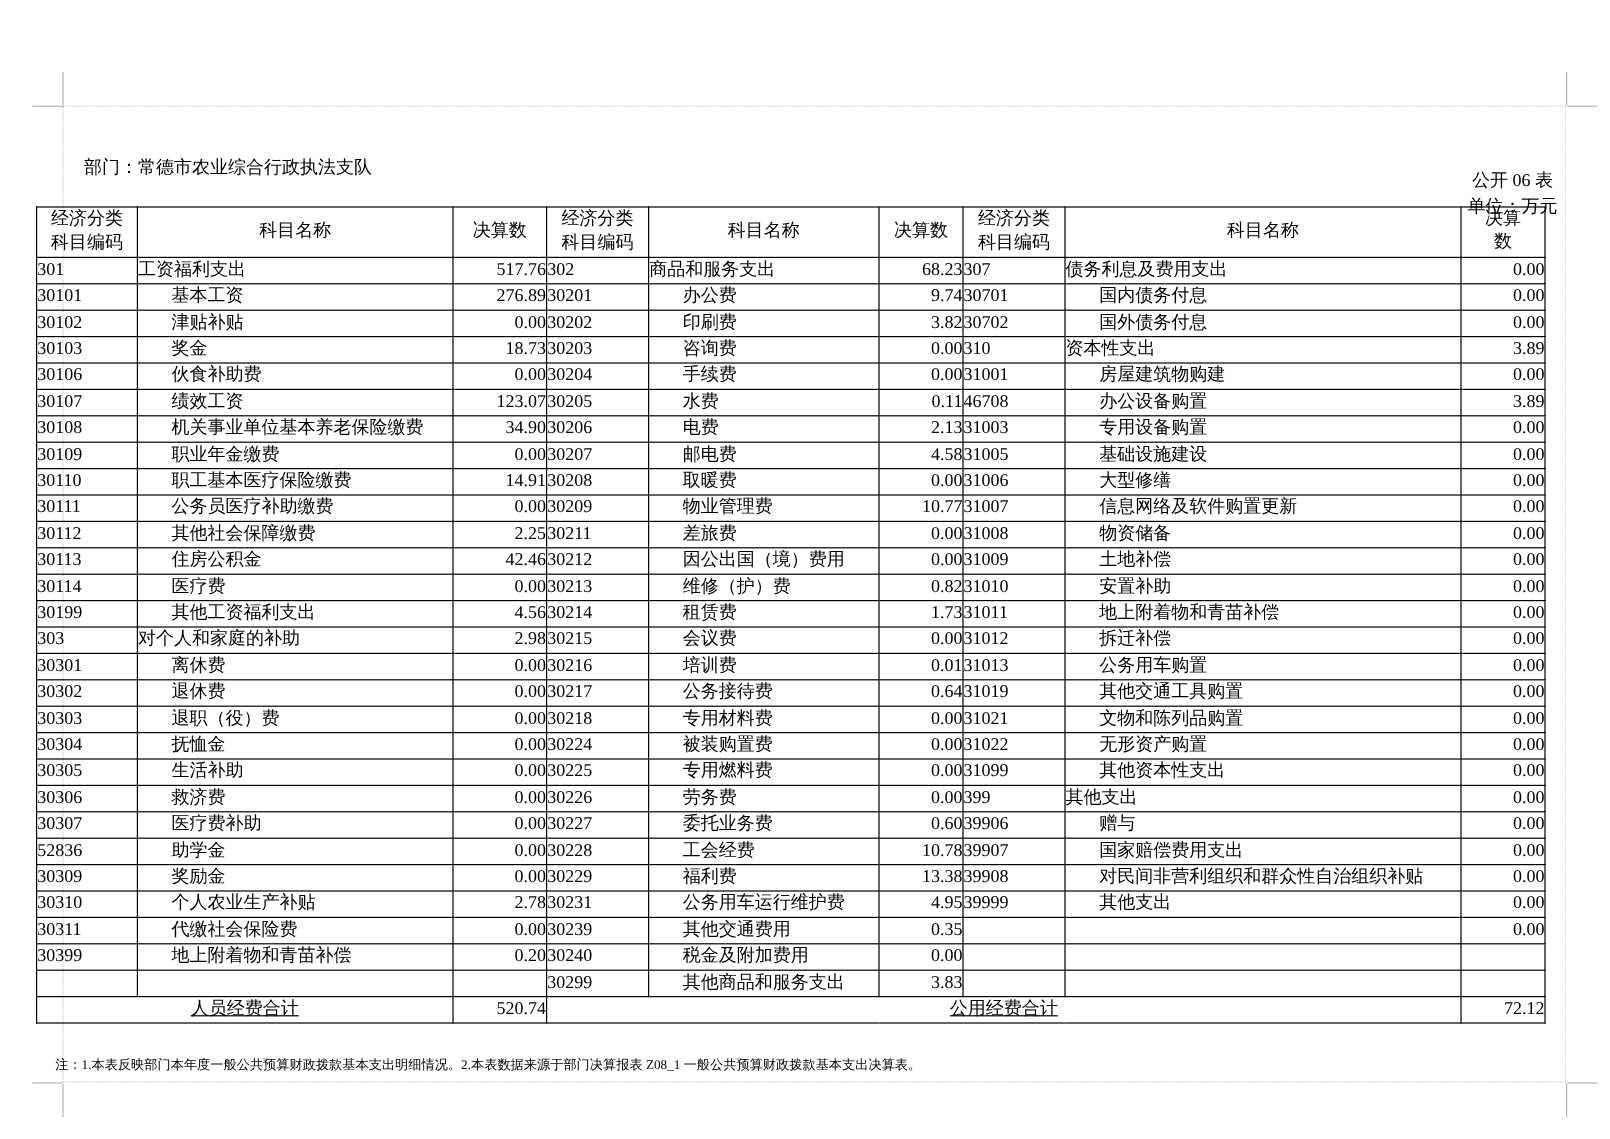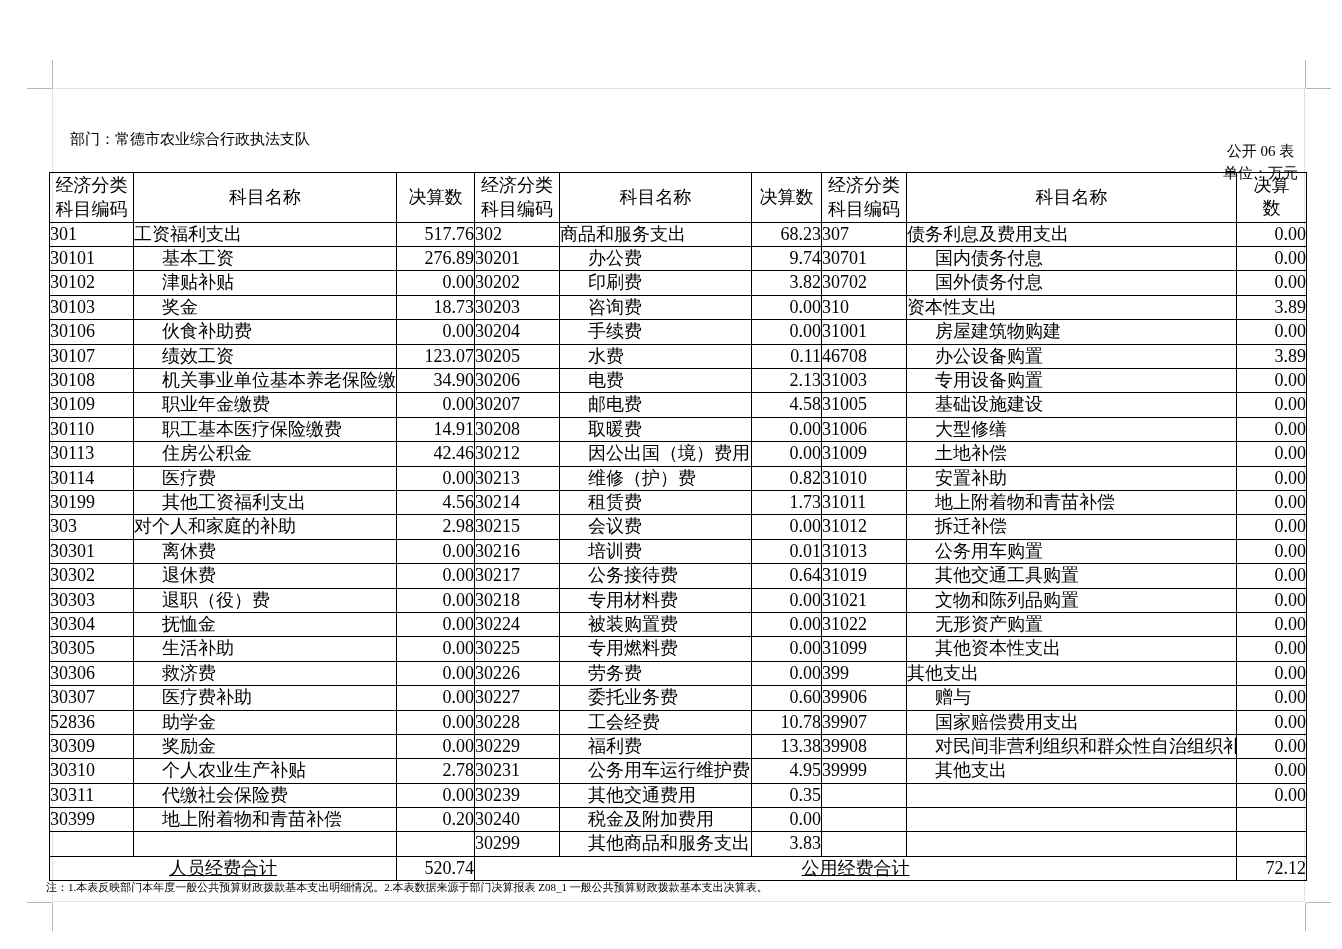--- a/index.html
+++ b/index.html
@@ -19,23 +19,23 @@
   .mark { position: absolute; background: #b5b5b5; }
 
   .title {
     position: absolute; left: 43px; top: 91px; width: 1257px;
     text-align: center; font-size: 25px; font-weight: bold; letter-spacing: 2px;
   }
   .dept { position: absolute; left: 70px; top: 130px; font-size: 15px; }
   .meta-right { position: absolute; right: 44px; top: 126px; text-align: center; font-size: 15px; line-height: 22px; margin-top: 14px; }
 
   table.fin {
-    position: absolute; left: 49px; top: 172px; width: 1257px;
+    position: absolute; left: 30px; top: 172px; width: 1257px;
     border-collapse: collapse; table-layout: fixed;
-    font-size: 18px;
+    font-size: 15px;
   }
   .fin th, .fin td {
     border: 1px solid #000; padding: 0; overflow: hidden;
     white-space: nowrap; font-weight: normal; line-height: 1.3;
   }
   .fin thead th { height: 39px; text-align: center; vertical-align: middle; }
   .fin tbody td, .fin tfoot td { height: 22px; vertical-align: middle; }
   .wrap4 { display: inline-block; width: 4em; line-height: 1.35; white-space: normal; }
   .wrap2 { display: inline-block; width: 2.15em; line-height: 1.25; white-space: normal; }
   .td-code { text-align: left; padding-left: 8px; }
@@ -191,20 +191,42 @@
           <td class="td-name indent">职工基本医疗保险缴费</td>
           <td class="td-value">14.91</td>
           <td class="td-code">30208</td>
           <td class="td-name indent">取暖费</td>
           <td class="td-value">0.00</td>
           <td class="td-code">31006</td>
           <td class="td-name indent">大型修缮</td>
           <td class="td-value">0.00</td>
         </tr>
         <tr>
+          <td class="td-code">30111</td>
+          <td class="td-name indent">公务员医疗补助缴费</td>
+          <td class="td-value">0.00</td>
+          <td class="td-code">30209</td>
+          <td class="td-name indent">物业管理费</td>
+          <td class="td-value">10.77</td>
+          <td class="td-code">31007</td>
+          <td class="td-name indent">信息网络及软件购置更新</td>
+          <td class="td-value">0.00</td>
+        </tr>
+        <tr>
+          <td class="td-code">30112</td>
+          <td class="td-name indent">其他社会保障缴费</td>
+          <td class="td-value">2.25</td>
+          <td class="td-code">30211</td>
+          <td class="td-name indent">差旅费</td>
+          <td class="td-value">0.00</td>
+          <td class="td-code">31008</td>
+          <td class="td-name indent">物资储备</td>
+          <td class="td-value">0.00</td>
+        </tr>
+        <tr>
           <td class="td-code">30113</td>
           <td class="td-name indent">住房公积金</td>
           <td class="td-value">42.46</td>
           <td class="td-code">30212</td>
           <td class="td-name indent">因公出国（境）费用</td>
           <td class="td-value">0.00</td>
           <td class="td-code">31009</td>
           <td class="td-name indent">土地补偿</td>
           <td class="td-value">0.00</td>
         </tr>

